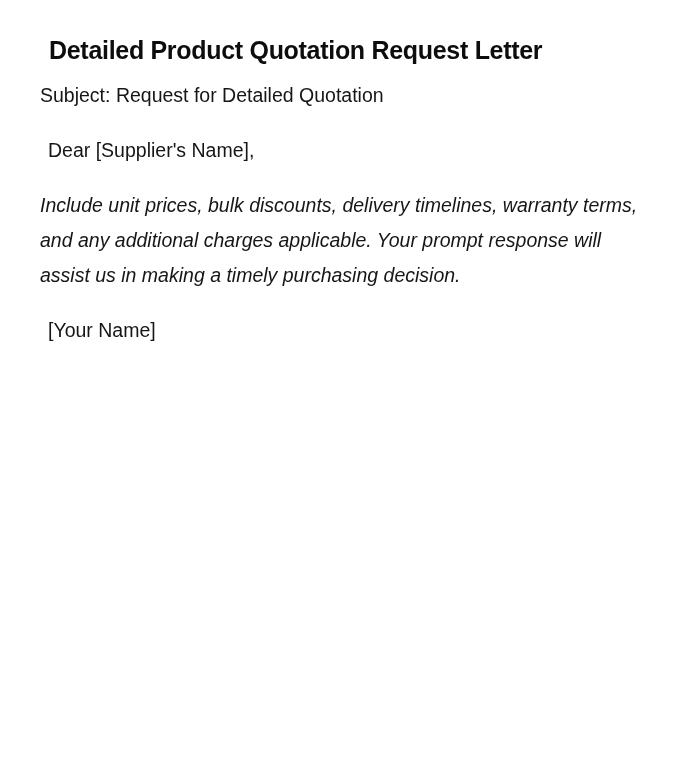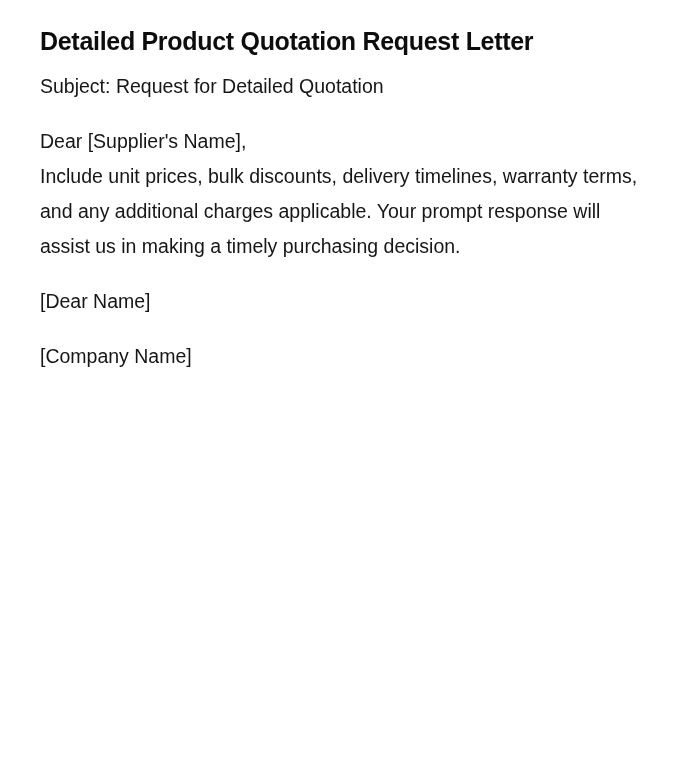--- a/index.html
+++ b/index.html
@@ -15,39 +15,40 @@
       font-family: "Liberation Sans", "DejaVu Sans", sans-serif;
     }
     .doc {
       position: relative;
       padding: 24px 40px 0 40px;
     }
     .title {
       font-weight: bold;
       font-size: 25px;
       line-height: 34px;
-      margin: 0;
+      margin: 9px;
       letter-spacing: -0.3px;
       color: #0d0d0d;
     }
     .para {
       font-size: 19.5px;
       line-height: 35px;
       margin: 0;
       color: #161616;
     }
     .subject { margin-top: 11px; }
-    .gap { margin-top: 20px; }
+    .gap { margin-top: 20px; margin-left: 8px; }
     .body-para {
+      margin-top: 20px;
       width: 612px;
+      font-style: italic;
     }
   </style>
 </head>
 <body>
 
 <div class="doc">
   <h1 class="title">Detailed Product Quotation Request Letter</h1>
   <p class="para subject">Subject: Request for Detailed Quotation</p>
   <p class="para gap">Dear [Supplier's Name],</p>
   <p class="para body-para">Include unit prices, bulk discounts, delivery timelines, warranty terms, and any additional charges applicable. Your prompt response will assist us in making a timely purchasing decision.</p>
-  <p class="para gap">[Dear Name]</p>
-  <p class="para gap">[Company Name]</p>
+  <p class="para gap">[Your Name]</p>
 </div>
 
 </body></html>

